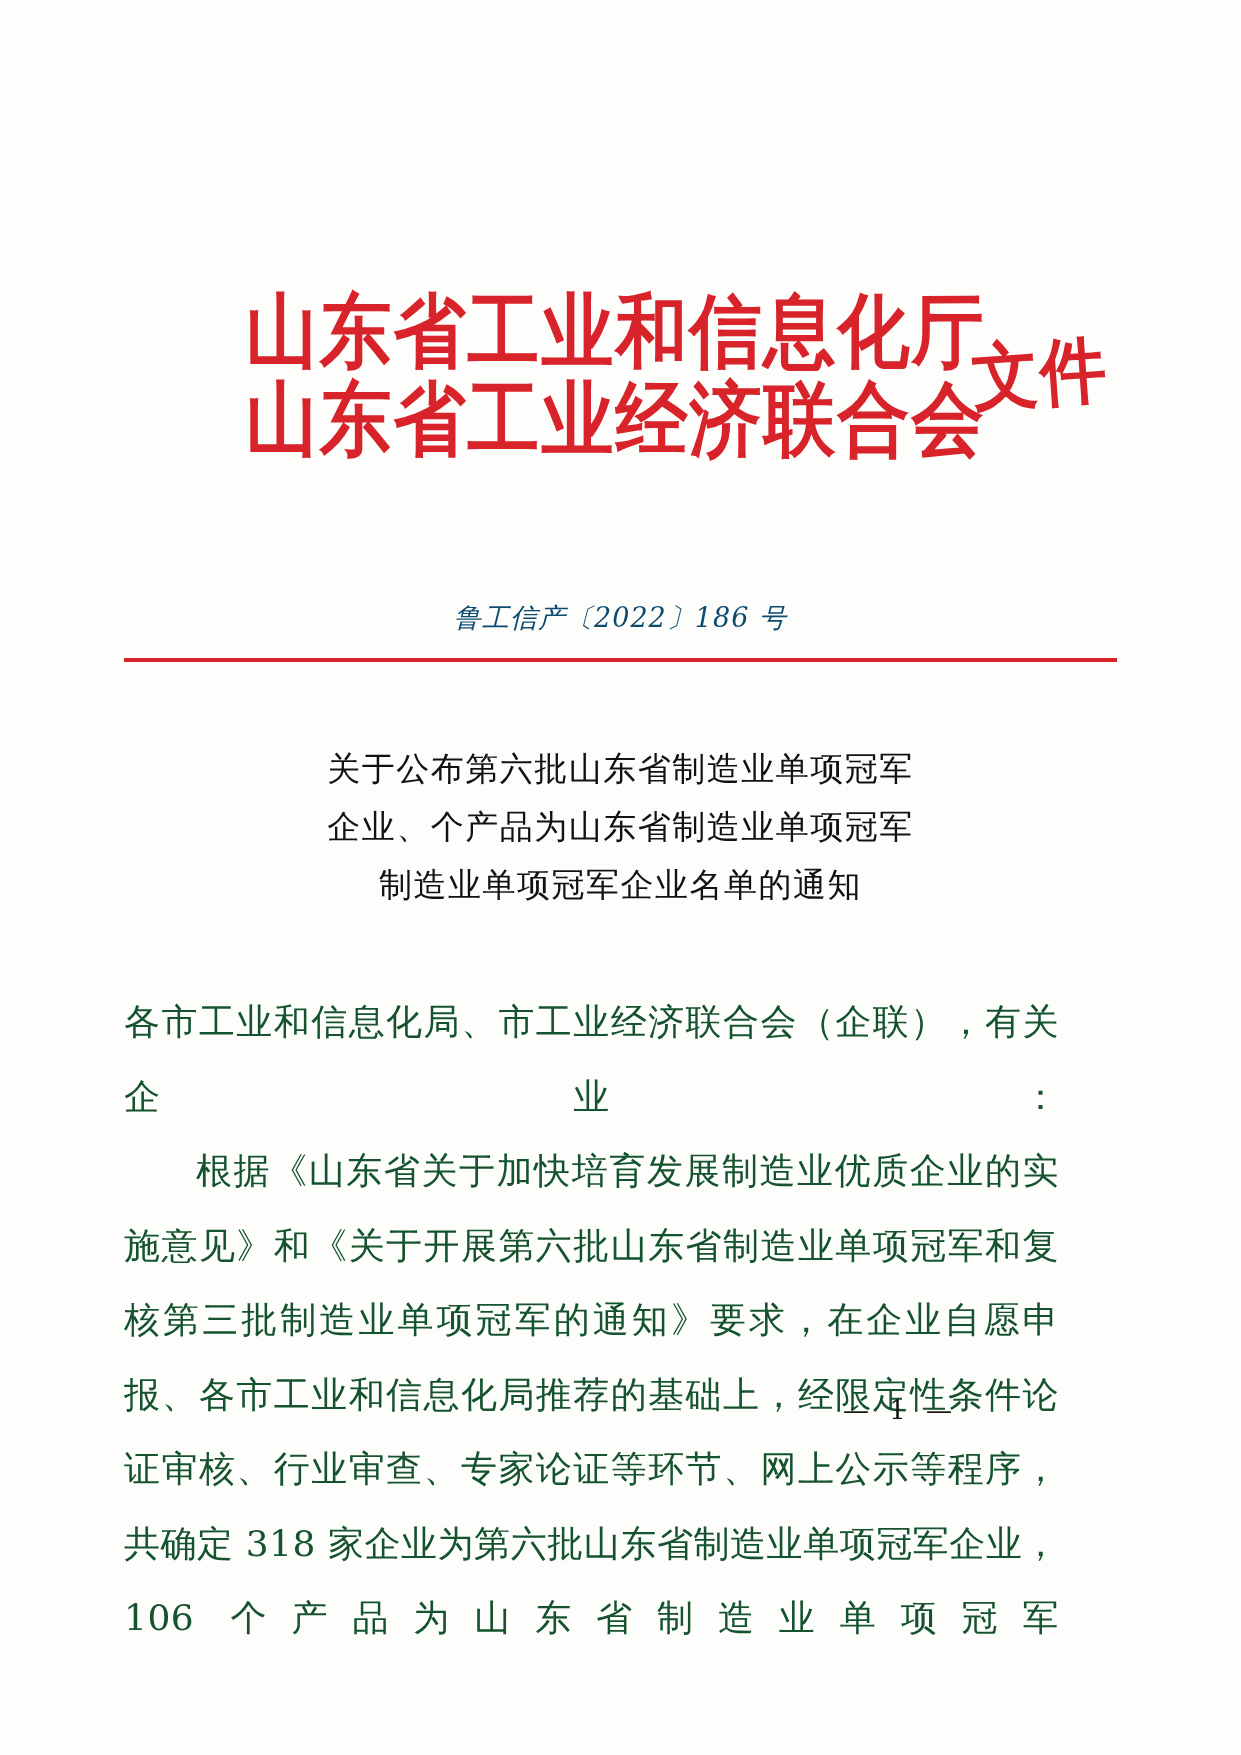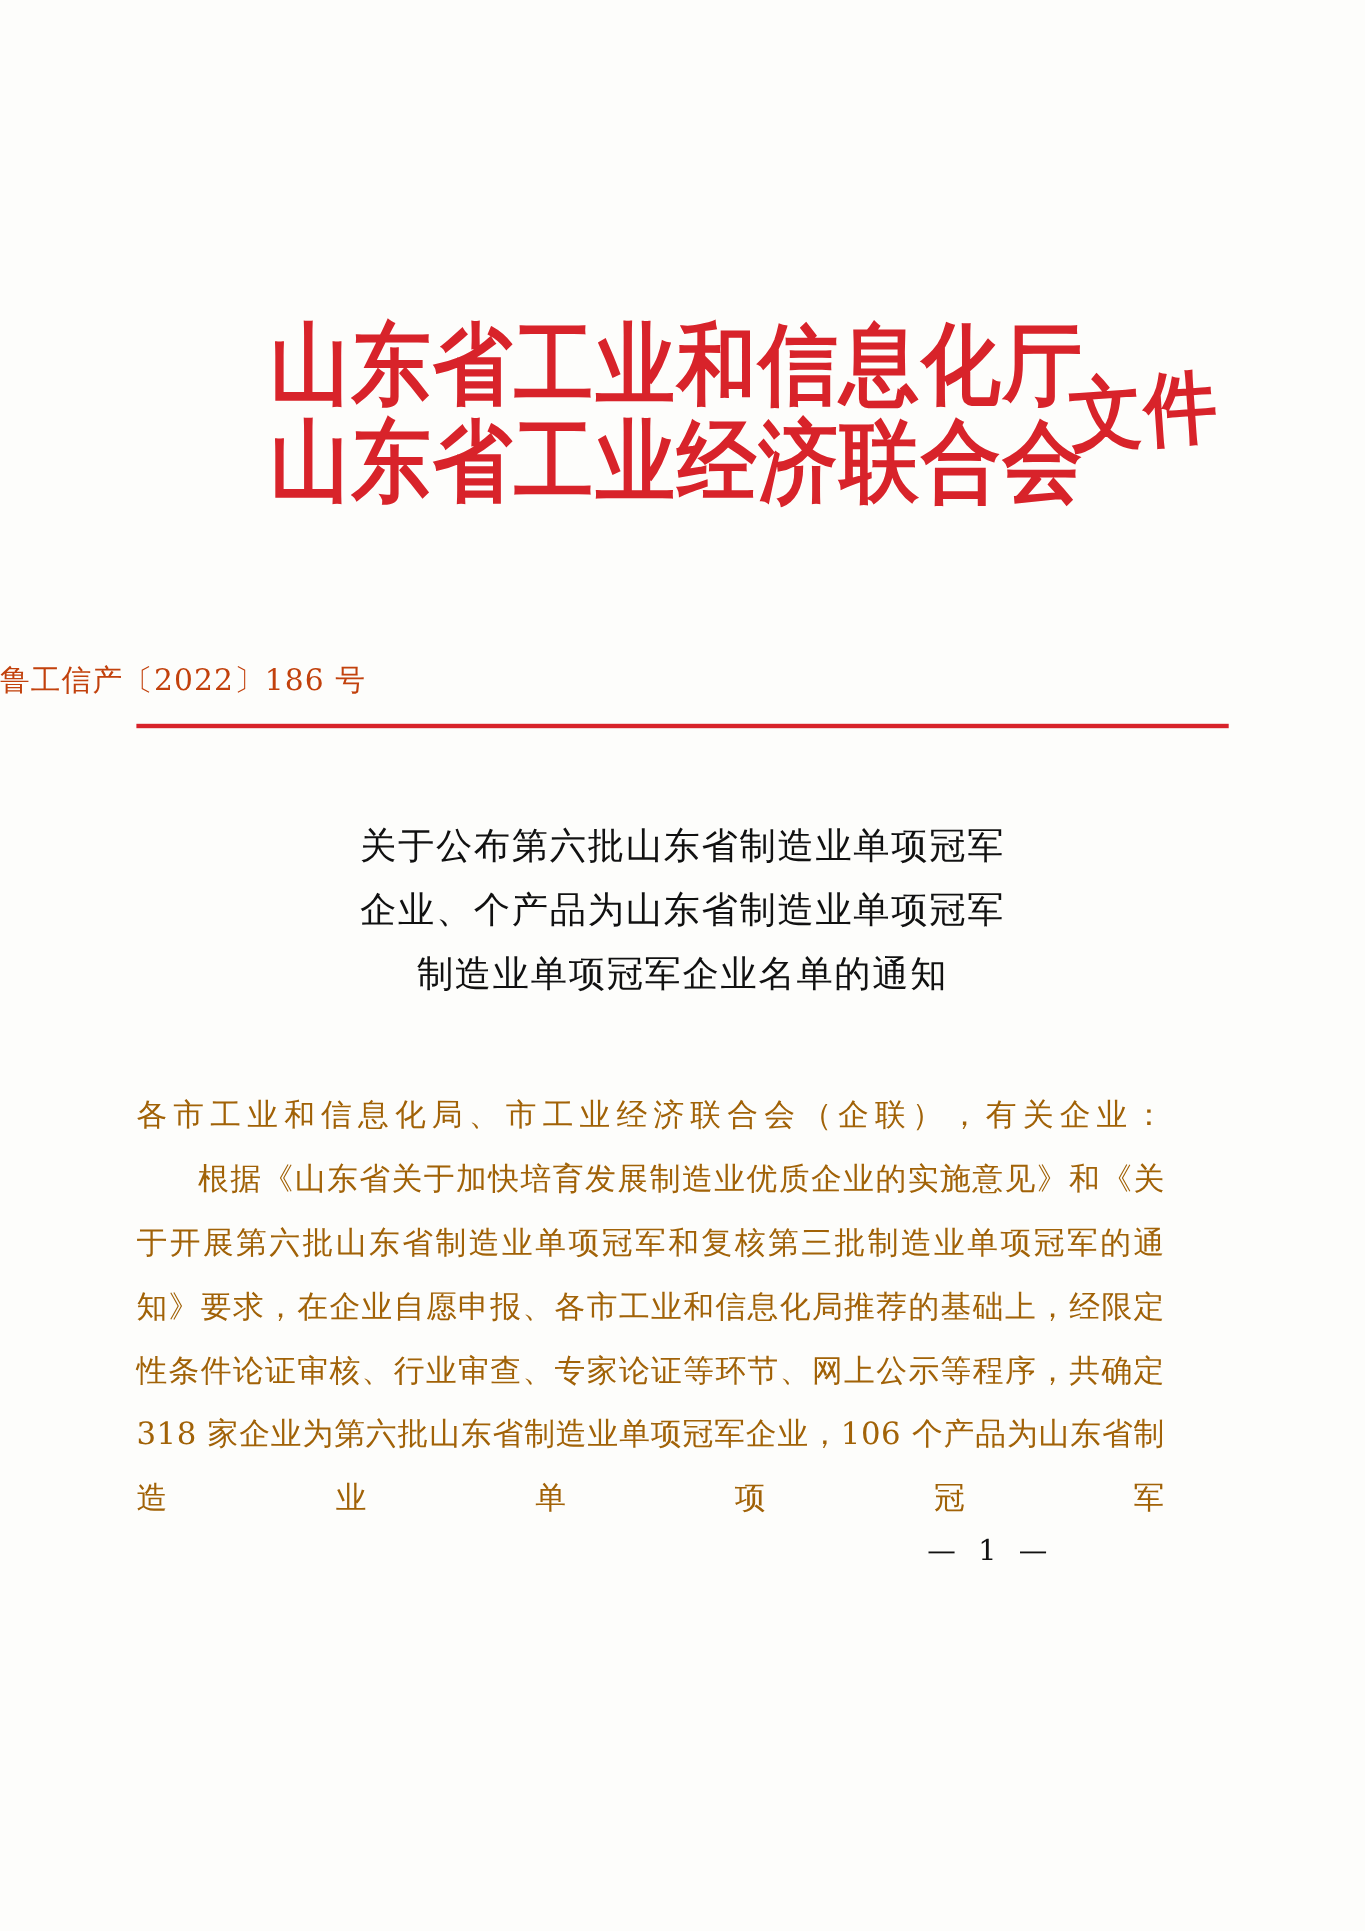--- a/index.html
+++ b/index.html
@@ -60,24 +60,25 @@
     letter-spacing: 2px;
     white-space: nowrap;
   }
 
   
   .docnum {
     position: absolute;
     top: 600px;
     left: 0;
     right: 0;
-    text-align: left;
+    text-align: center;
     font-size: 27px;
     letter-spacing: 1px;
-    color: #c2410c;
+    color: #0c4a6e;
+    font-style: italic;
   }
 
   
   .red-rule {
     position: absolute;
     top: 658px;
     left: 124px;
     width: 993px;
     height: 4px;
     background: #d8232a;
@@ -97,24 +98,24 @@
     color: #111;
   }
   .title div { white-space: nowrap; }
 
   
   .body-text {
     position: absolute;
     top: 985px;
     left: 124px;
     width: 935px;
-    font-size: 28px;
+    font-size: 36px;
     line-height: 2.07;
     letter-spacing: 0.5px;
-    color: #a16207;
+    color: #14532d;
   }
   .body-text p {
     margin: 0;
     text-align: justify;
     text-align-last: justify;
   }
   .body-text p.indent { text-indent: 2em; }
 
   
   .pagenum {

